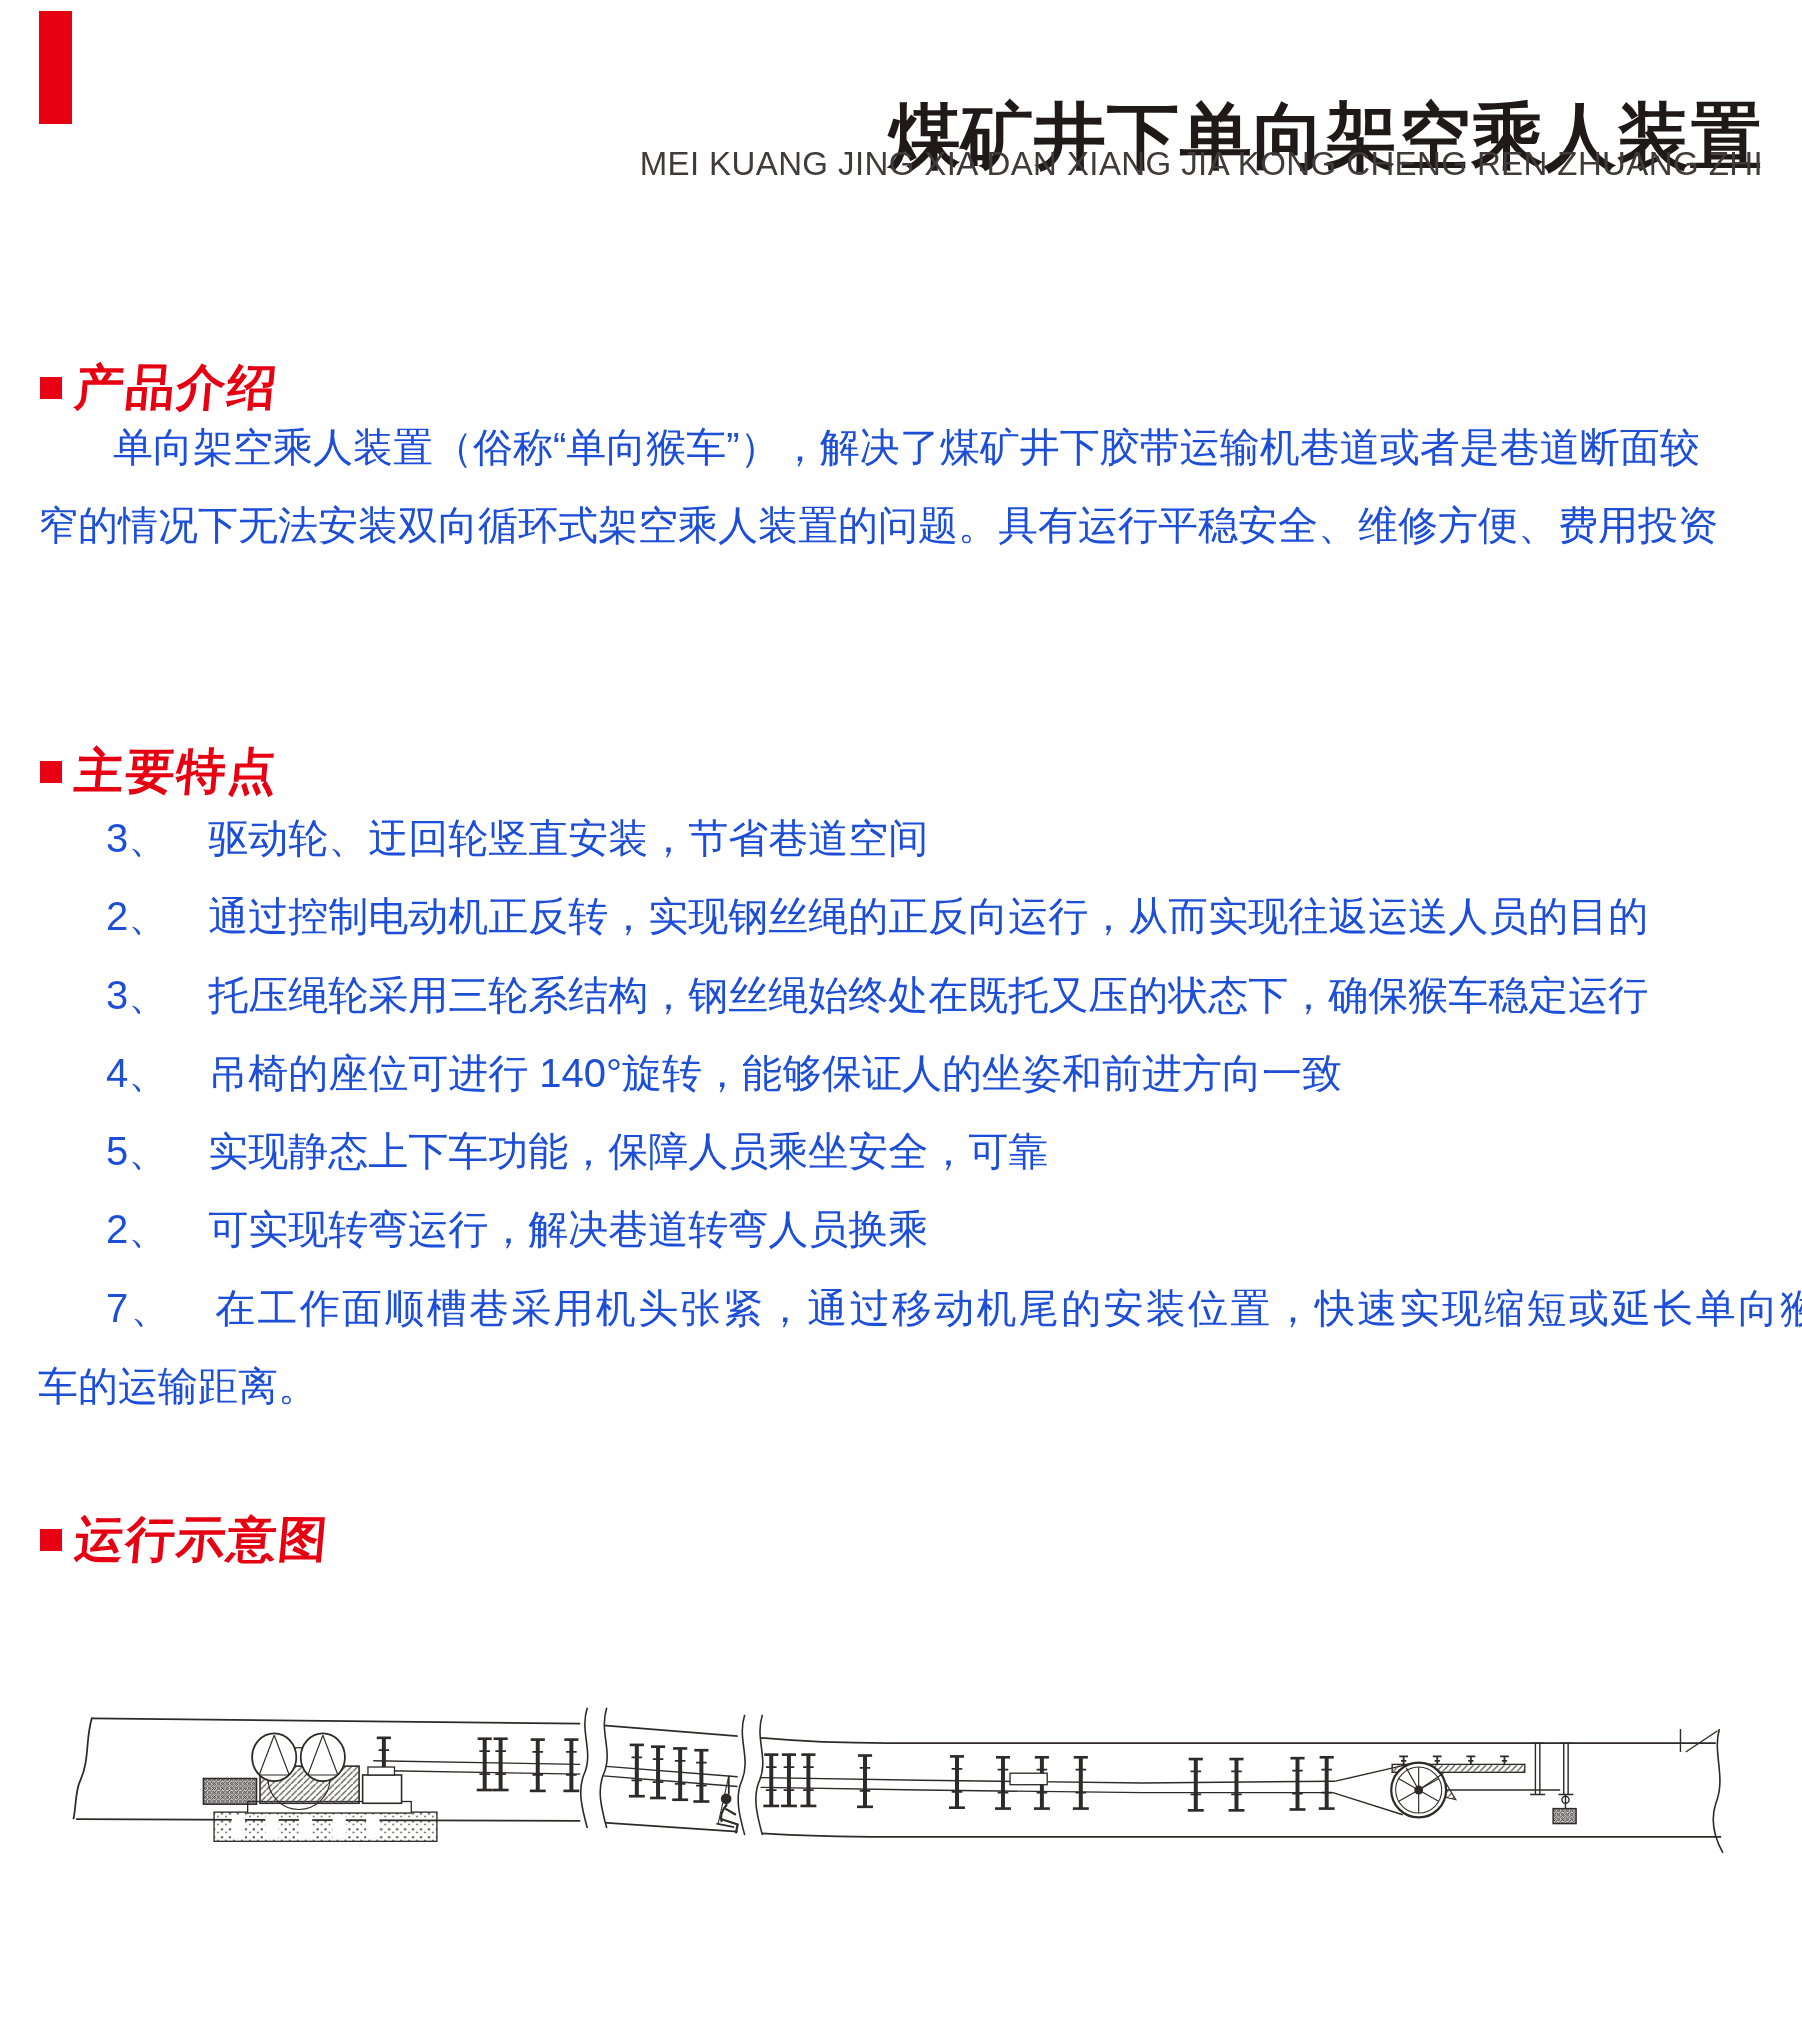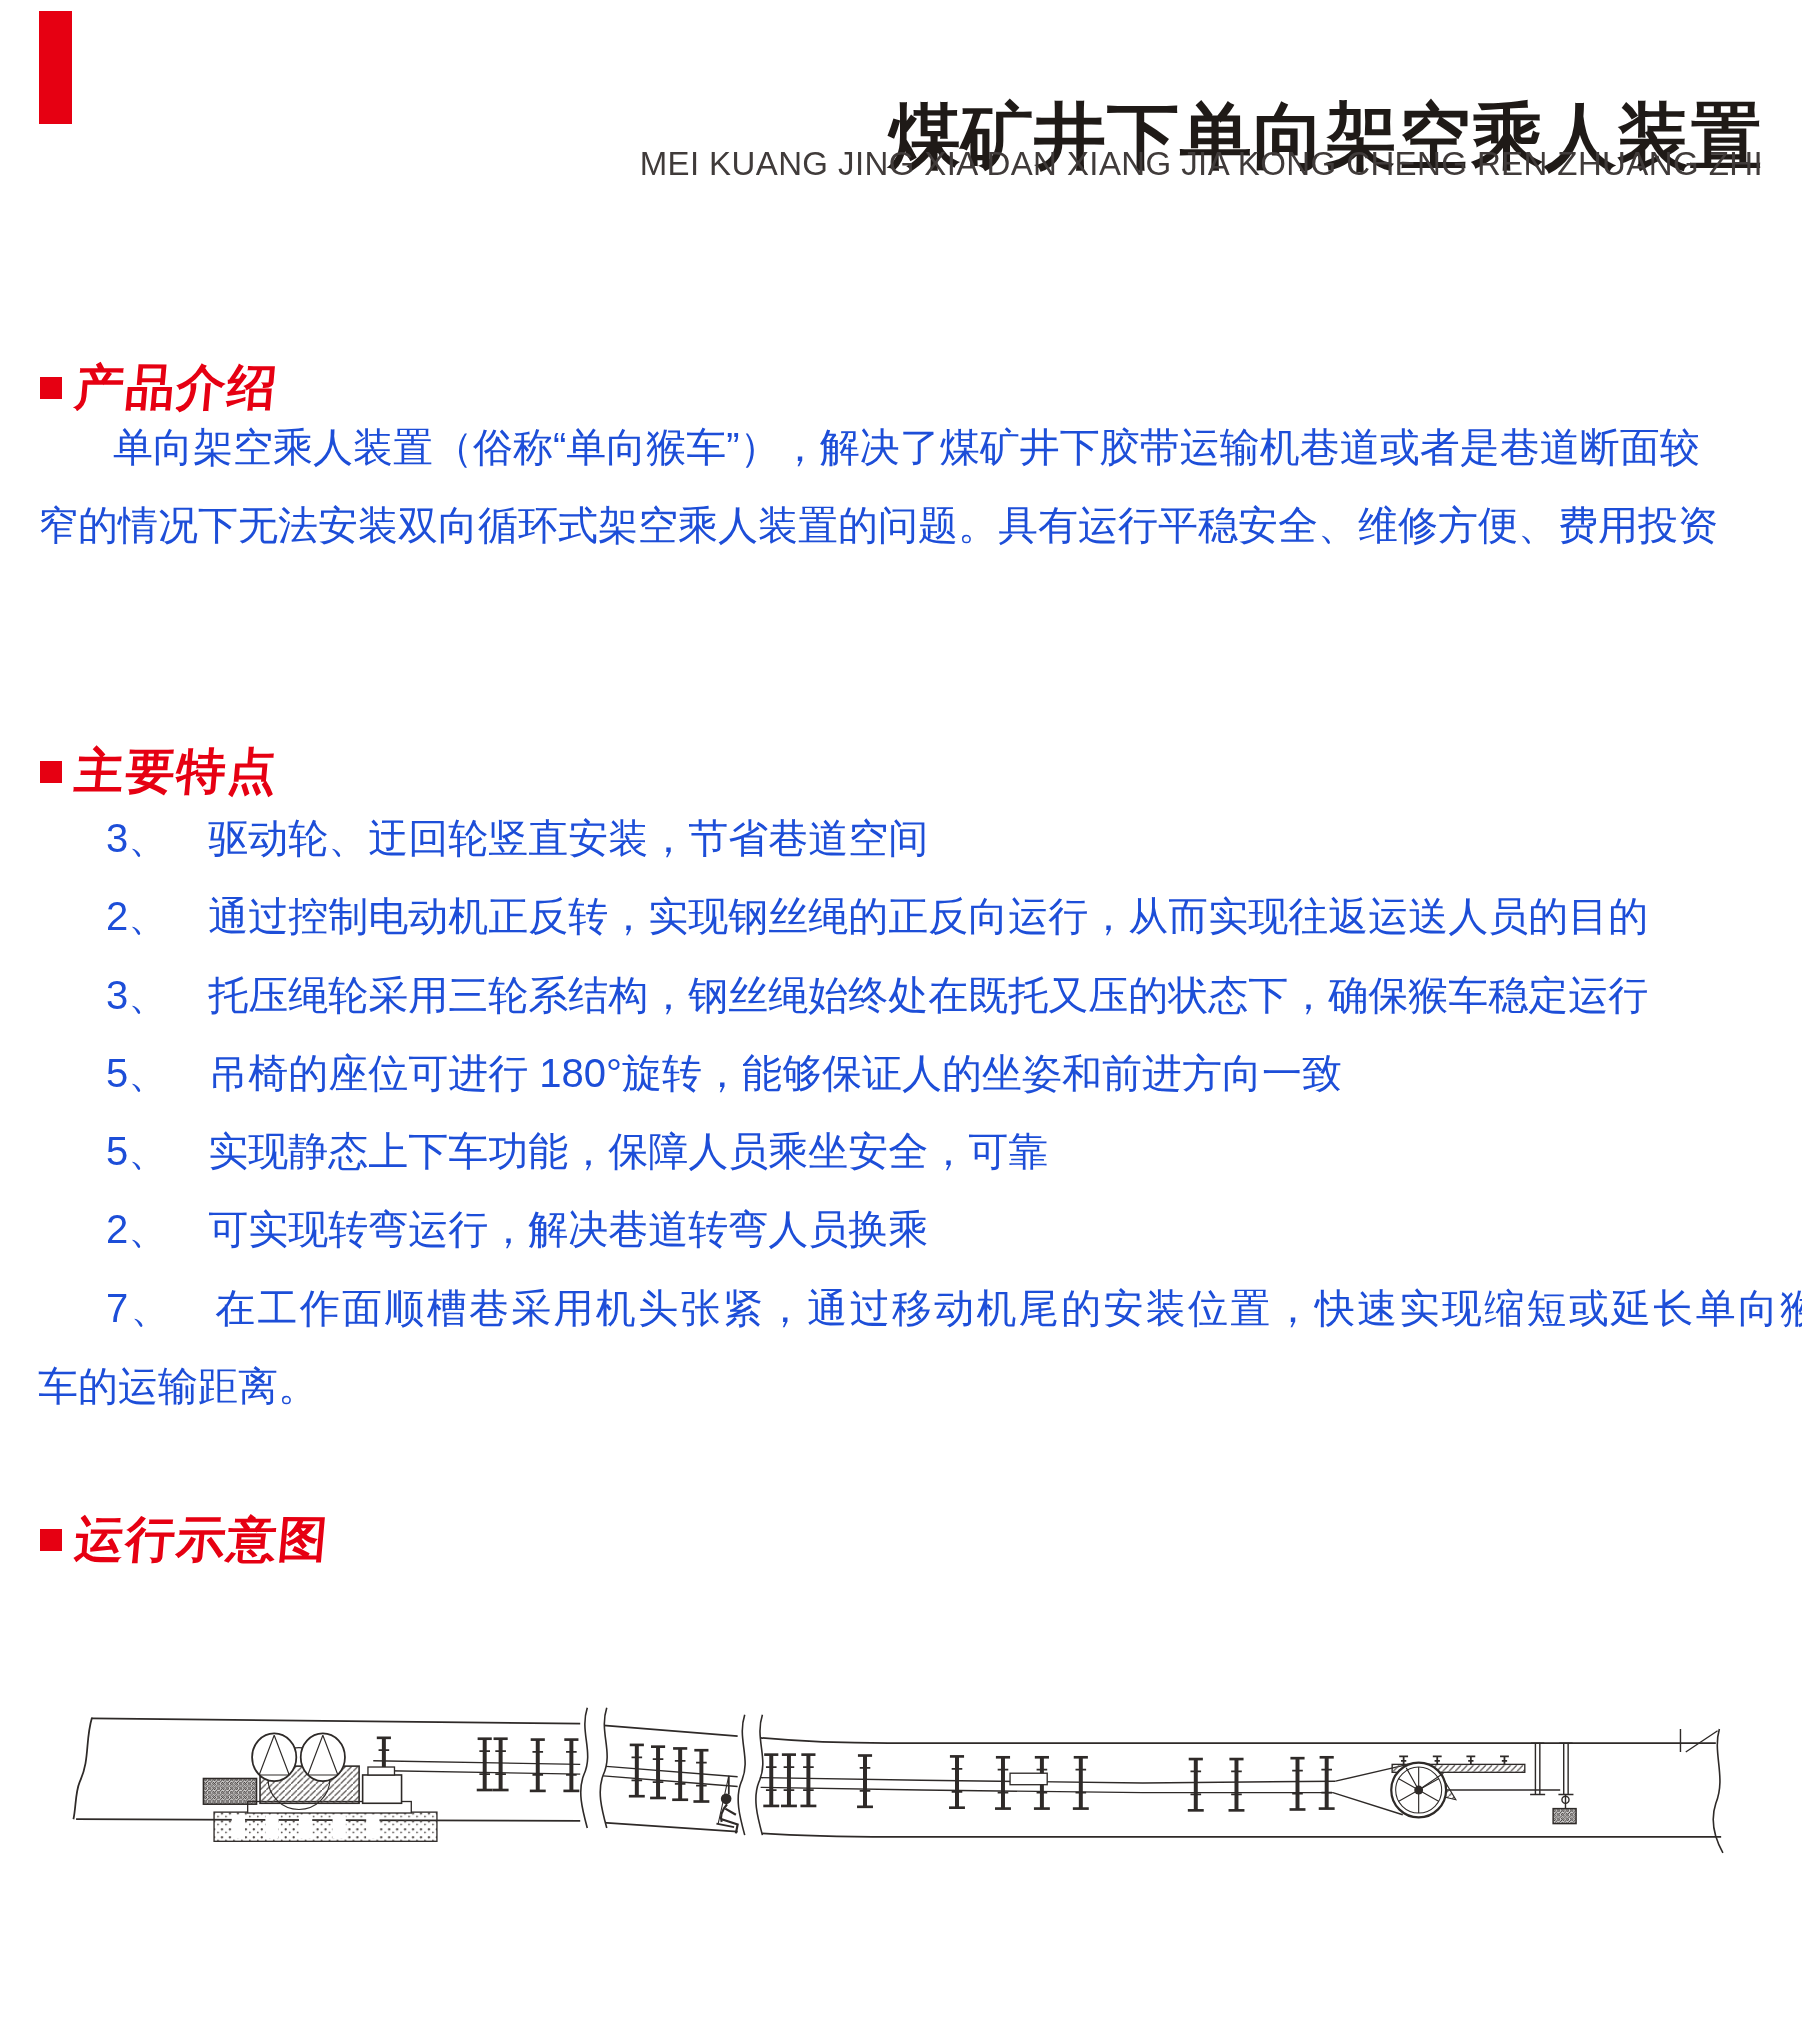--- a/index.html
+++ b/index.html
@@ -70,21 +70,21 @@
   <div class="body-line" id="intro-l1">单向架空乘人装置（俗称“单向猴车”），解决了煤矿井下胶带运输机巷道或者是巷道断面较</div>
   <div class="body-line" id="intro-l2">窄的情况下无法安装双向循环式架空乘人装置的问题。具有运行平稳安全、维修方便、费用投资</div>
 
   <div class="sec-head" id="sec-features">
     <span class="bullet"></span>
     <span class="label">主要特点</span>
   </div>
   <div class="body-line feat" id="feat-1">3、　驱动轮、迂回轮竖直安装，节省巷道空间</div>
   <div class="body-line feat" id="feat-2">2、　通过控制电动机正反转，实现钢丝绳的正反向运行，从而实现往返运送人员的目的</div>
   <div class="body-line feat" id="feat-3">3、　托压绳轮采用三轮系结构，钢丝绳始终处在既托又压的状态下，确保猴车稳定运行</div>
-  <div class="body-line feat" id="feat-4">5、　吊椅的座位可进行 180°旋转，能够保证人的坐姿和前进方向一致</div>
+  <div class="body-line feat" id="feat-4">4、　吊椅的座位可进行 140°旋转，能够保证人的坐姿和前进方向一致</div>
   <div class="body-line feat" id="feat-5">5、　实现静态上下车功能，保障人员乘坐安全，可靠</div>
   <div class="body-line feat" id="feat-6">2、　可实现转弯运行，解决巷道转弯人员换乘</div>
   <div class="body-line feat" id="feat-7">7、　在工作面顺槽巷采用机头张紧，通过移动机尾的安装位置，快速实现缩短或延长单向猴</div>
   <div class="body-line" id="feat-7w">车的运输距离。</div>
 
   <div class="sec-head" id="sec-diagram">
     <span class="bullet"></span>
     <span class="label">运行示意图</span>
   </div>
 

